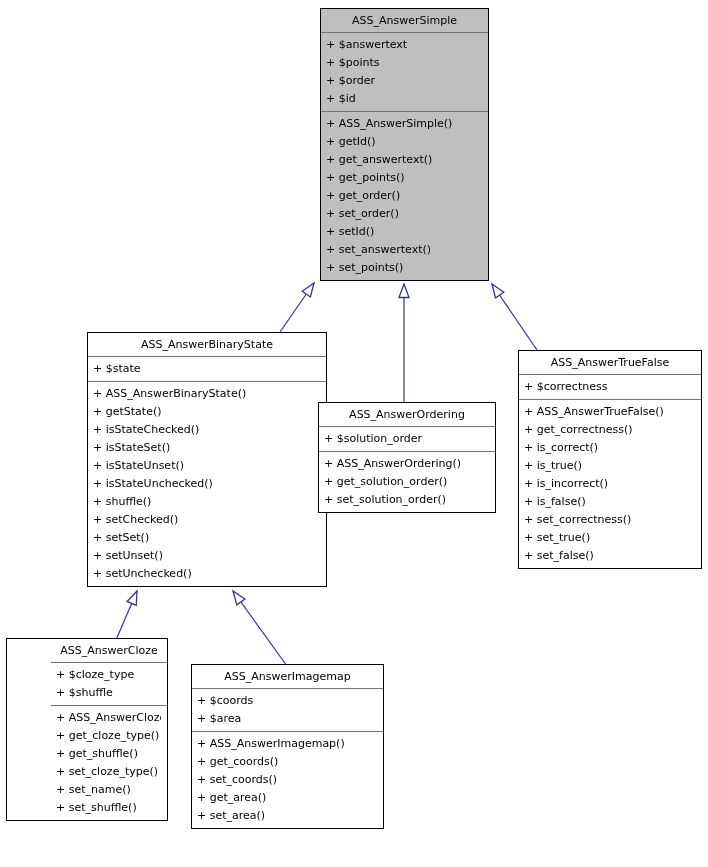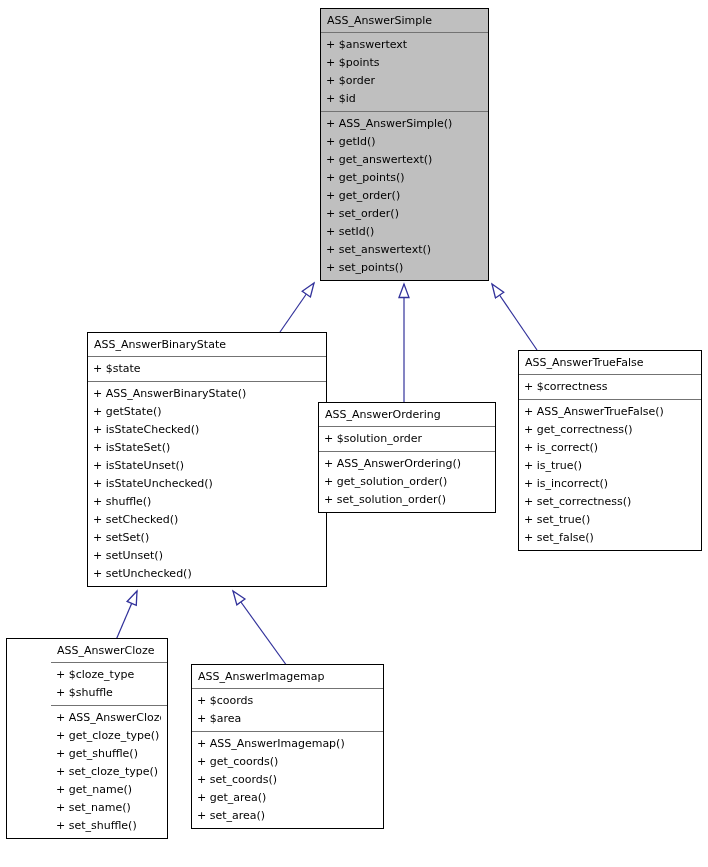--- a/index.html
+++ b/index.html
@@ -27,21 +27,21 @@
     border: 1px solid #000000;
     background: #ffffff;
     font-size: 11px;
     color: #000000;
     cursor: pointer;
   }
   .uml-box.highlight {
     background: #bfbfbf;
   }
   .uml-title {
-    text-align: left;
+    text-align: center;
     padding: 5px 6px 4px 6px;
     line-height: 14px;
     white-space: nowrap;
     overflow: hidden;
   }
   .uml-section {
     border-top: 1px solid #737373;
     padding: 3px 6px 3px 5px;
   }
   .uml-member {
@@ -125,38 +125,38 @@
     <div class="uml-title">ASS_AnswerTrueFalse</div>
     <div class="uml-section">
       <div class="uml-member">+ $correctness</div>
     </div>
     <div class="uml-section">
       <div class="uml-member">+ ASS_AnswerTrueFalse()</div>
       <div class="uml-member">+ get_correctness()</div>
       <div class="uml-member">+ is_correct()</div>
       <div class="uml-member">+ is_true()</div>
       <div class="uml-member">+ is_incorrect()</div>
+      <div class="uml-member">+ is_false()</div>
       <div class="uml-member">+ set_correctness()</div>
       <div class="uml-member">+ set_true()</div>
       <div class="uml-member">+ set_false()</div>
     </div>
   </div>
 
   <div class="uml-box" style="left:6px; top:638px; width:162px;padding-left:44px;">
     <div class="uml-title">ASS_AnswerCloze</div>
     <div class="uml-section">
       <div class="uml-member">+ $cloze_type</div>
       <div class="uml-member">+ $shuffle</div>
     </div>
     <div class="uml-section">
       <div class="uml-member">+ ASS_AnswerCloze()</div>
       <div class="uml-member">+ get_cloze_type()</div>
       <div class="uml-member">+ get_shuffle()</div>
       <div class="uml-member">+ set_cloze_type()</div>
-      <div class="uml-member">+ get_name()</div>
       <div class="uml-member">+ set_name()</div>
       <div class="uml-member">+ set_shuffle()</div>
     </div>
   </div>
 
   <div class="uml-box" style="left:191px; top:664px; width:193px;">
     <div class="uml-title">ASS_AnswerImagemap</div>
     <div class="uml-section">
       <div class="uml-member">+ $coords</div>
       <div class="uml-member">+ $area</div>

